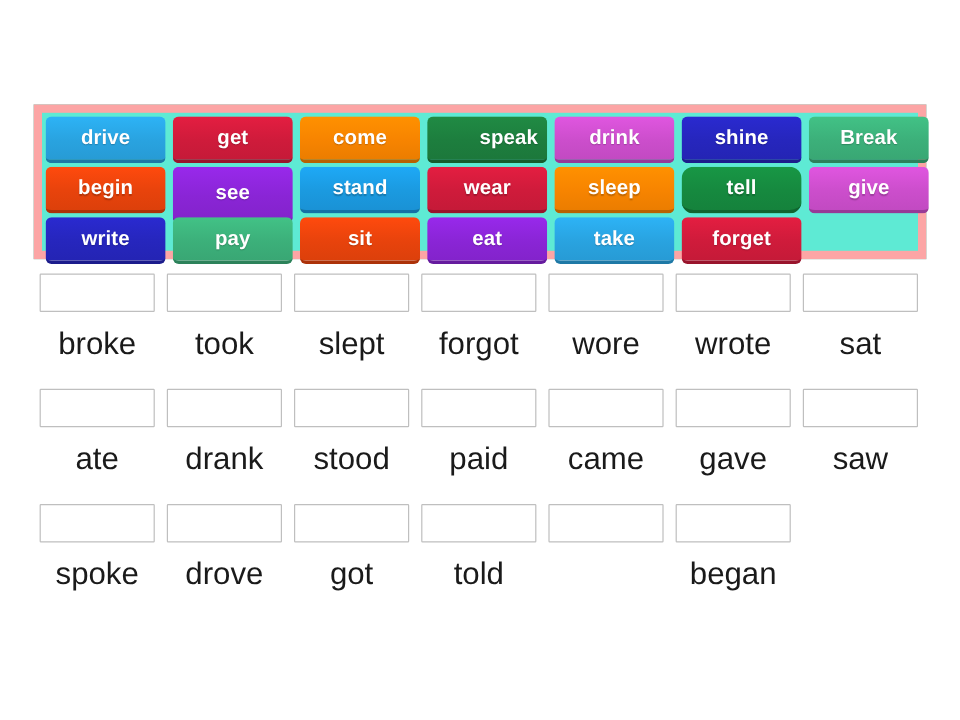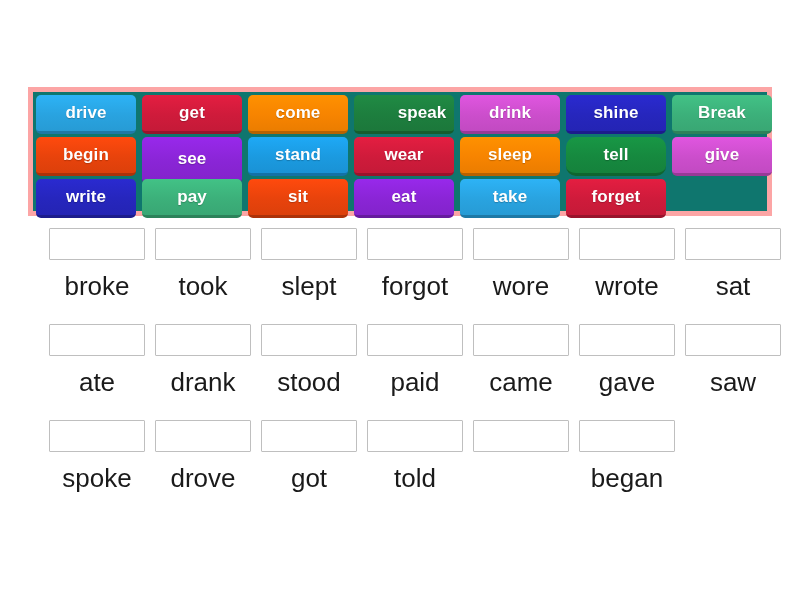--- a/index.html
+++ b/index.html
@@ -21,22 +21,22 @@
     background: #ffffff;
   }
 
   
   .tile-tray {
     position: absolute;
     left: 28px;
     top: 87px;
     width: 744px;
     height: 129px;
-    border: 5px solid #fca5a5;
-    background: #0f766e;
+    border: 7px solid #fca5a5;
+    background: #5eead4;
     box-sizing: border-box;
     padding: 3px 3px;
   }
   .tile-row {
     display: flex;
     height: 41px;
     margin-bottom: 1px;
   }
   .tile-row:last-child { margin-bottom: 0; }
 
@@ -63,21 +63,21 @@
 
   .tile-empty {
     background: transparent;
     box-shadow: none;
     cursor: default;
   }
 
   
   .answer-area {
     position: absolute;
-    left: 44px;
+    left: 28px;
     top: 228px;
     width: 744px;
   }
   .answer-row {
     display: flex;
     height: 96px;
   }
   .answer-cell {
     width: 106px;
     margin-right: 0px;

